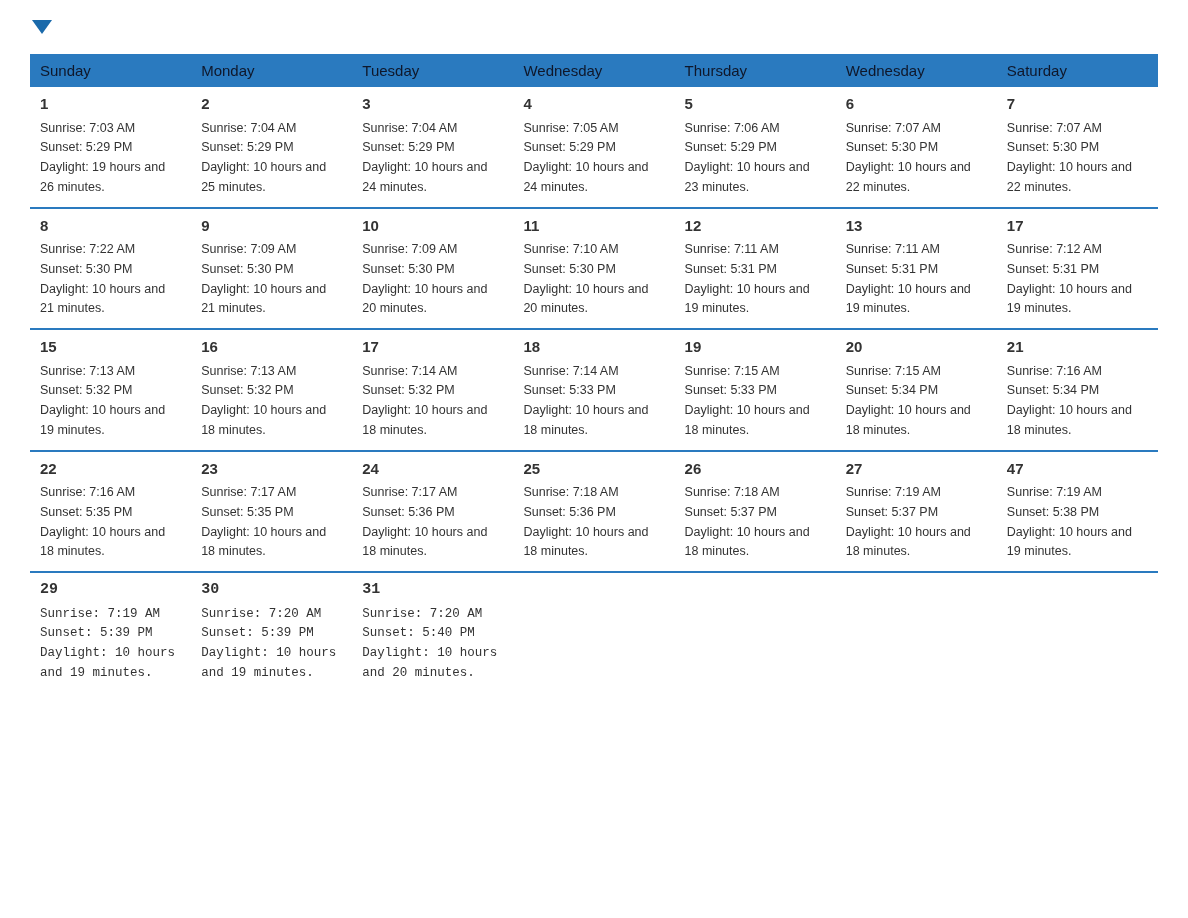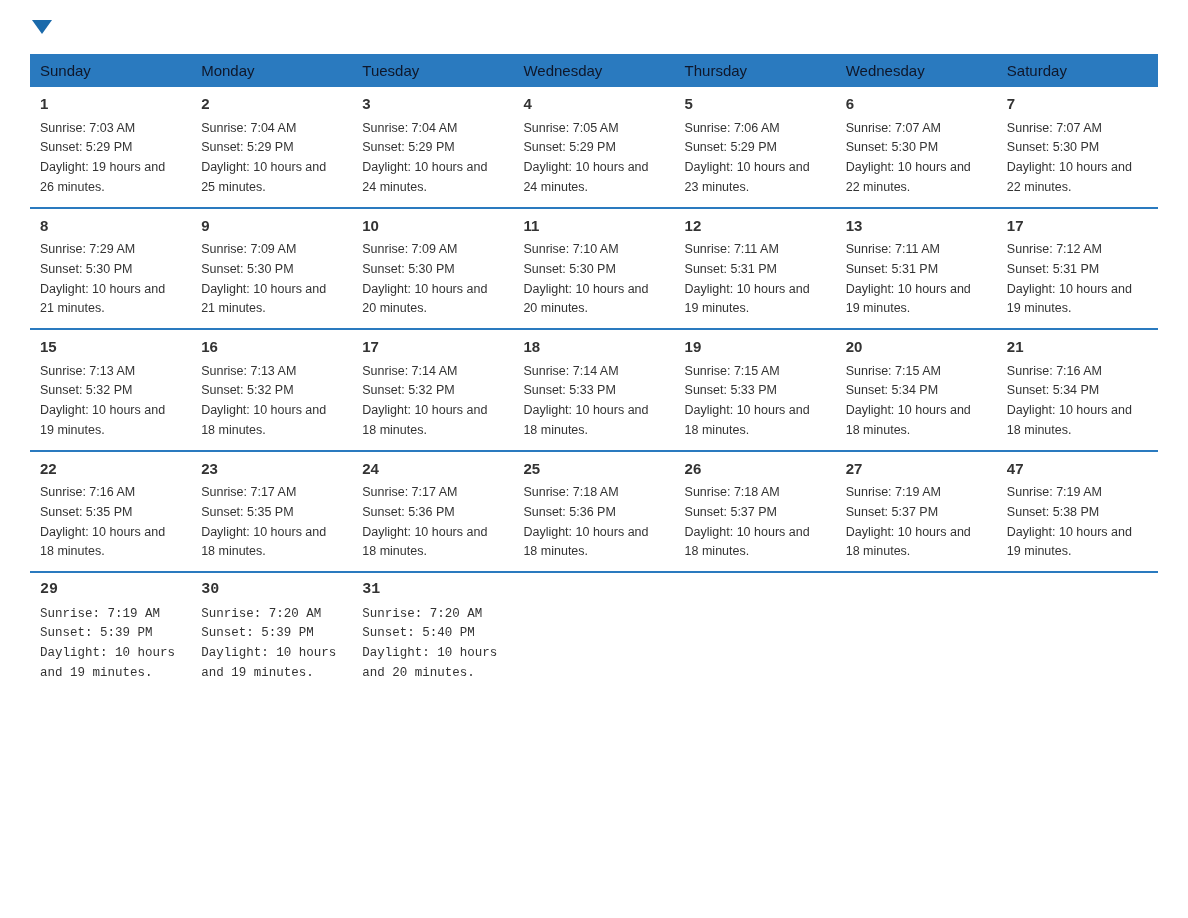--- a/index.html
+++ b/index.html
@@ -132,21 +132,21 @@
   <tr>
         <td><span class="day-num">1</span><span class="day-info">Sunrise: 7:03 AM</span><br><span class="day-info">Sunset: 5:29 PM</span><br><span class="day-info">Daylight: 19 hours and 26 minutes.</span></td>
         <td><span class="day-num">2</span><span class="day-info">Sunrise: 7:04 AM</span><br><span class="day-info">Sunset: 5:29 PM</span><br><span class="day-info">Daylight: 10 hours and 25 minutes.</span></td>
         <td><span class="day-num">3</span><span class="day-info">Sunrise: 7:04 AM</span><br><span class="day-info">Sunset: 5:29 PM</span><br><span class="day-info">Daylight: 10 hours and 24 minutes.</span></td>
         <td><span class="day-num">4</span><span class="day-info">Sunrise: 7:05 AM</span><br><span class="day-info">Sunset: 5:29 PM</span><br><span class="day-info">Daylight: 10 hours and 24 minutes.</span></td>
         <td><span class="day-num">5</span><span class="day-info">Sunrise: 7:06 AM</span><br><span class="day-info">Sunset: 5:29 PM</span><br><span class="day-info">Daylight: 10 hours and 23 minutes.</span></td>
         <td><span class="day-num">6</span><span class="day-info">Sunrise: 7:07 AM</span><br><span class="day-info">Sunset: 5:30 PM</span><br><span class="day-info">Daylight: 10 hours and 22 minutes.</span></td>
         <td><span class="day-num">7</span><span class="day-info">Sunrise: 7:07 AM</span><br><span class="day-info">Sunset: 5:30 PM</span><br><span class="day-info">Daylight: 10 hours and 22 minutes.</span></td>
       </tr>
       <tr>
-        <td><span class="day-num">8</span><span class="day-info">Sunrise: 7:29 AM</span><br><span class="day-info">Sunset: 5:30 PM</span><br><span class="day-info">Daylight: 10 hours and 21 minutes.</span></td>
+        <td><span class="day-num">8</span><span class="day-info">Sunrise: 7:22 AM</span><br><span class="day-info">Sunset: 5:30 PM</span><br><span class="day-info">Daylight: 10 hours and 21 minutes.</span></td>
         <td><span class="day-num">9</span><span class="day-info">Sunrise: 7:09 AM</span><br><span class="day-info">Sunset: 5:30 PM</span><br><span class="day-info">Daylight: 10 hours and 21 minutes.</span></td>
         <td><span class="day-num">10</span><span class="day-info">Sunrise: 7:09 AM</span><br><span class="day-info">Sunset: 5:30 PM</span><br><span class="day-info">Daylight: 10 hours and 20 minutes.</span></td>
         <td><span class="day-num">11</span><span class="day-info">Sunrise: 7:10 AM</span><br><span class="day-info">Sunset: 5:30 PM</span><br><span class="day-info">Daylight: 10 hours and 20 minutes.</span></td>
         <td><span class="day-num">12</span><span class="day-info">Sunrise: 7:11 AM</span><br><span class="day-info">Sunset: 5:31 PM</span><br><span class="day-info">Daylight: 10 hours and 19 minutes.</span></td>
         <td><span class="day-num">13</span><span class="day-info">Sunrise: 7:11 AM</span><br><span class="day-info">Sunset: 5:31 PM</span><br><span class="day-info">Daylight: 10 hours and 19 minutes.</span></td>
         <td><span class="day-num">17</span><span class="day-info">Sunrise: 7:12 AM</span><br><span class="day-info">Sunset: 5:31 PM</span><br><span class="day-info">Daylight: 10 hours and 19 minutes.</span></td>
       </tr>
       <tr>
         <td><span class="day-num">15</span><span class="day-info">Sunrise: 7:13 AM</span><br><span class="day-info">Sunset: 5:32 PM</span><br><span class="day-info">Daylight: 10 hours and 19 minutes.</span></td>
         <td><span class="day-num">16</span><span class="day-info">Sunrise: 7:13 AM</span><br><span class="day-info">Sunset: 5:32 PM</span><br><span class="day-info">Daylight: 10 hours and 18 minutes.</span></td>

